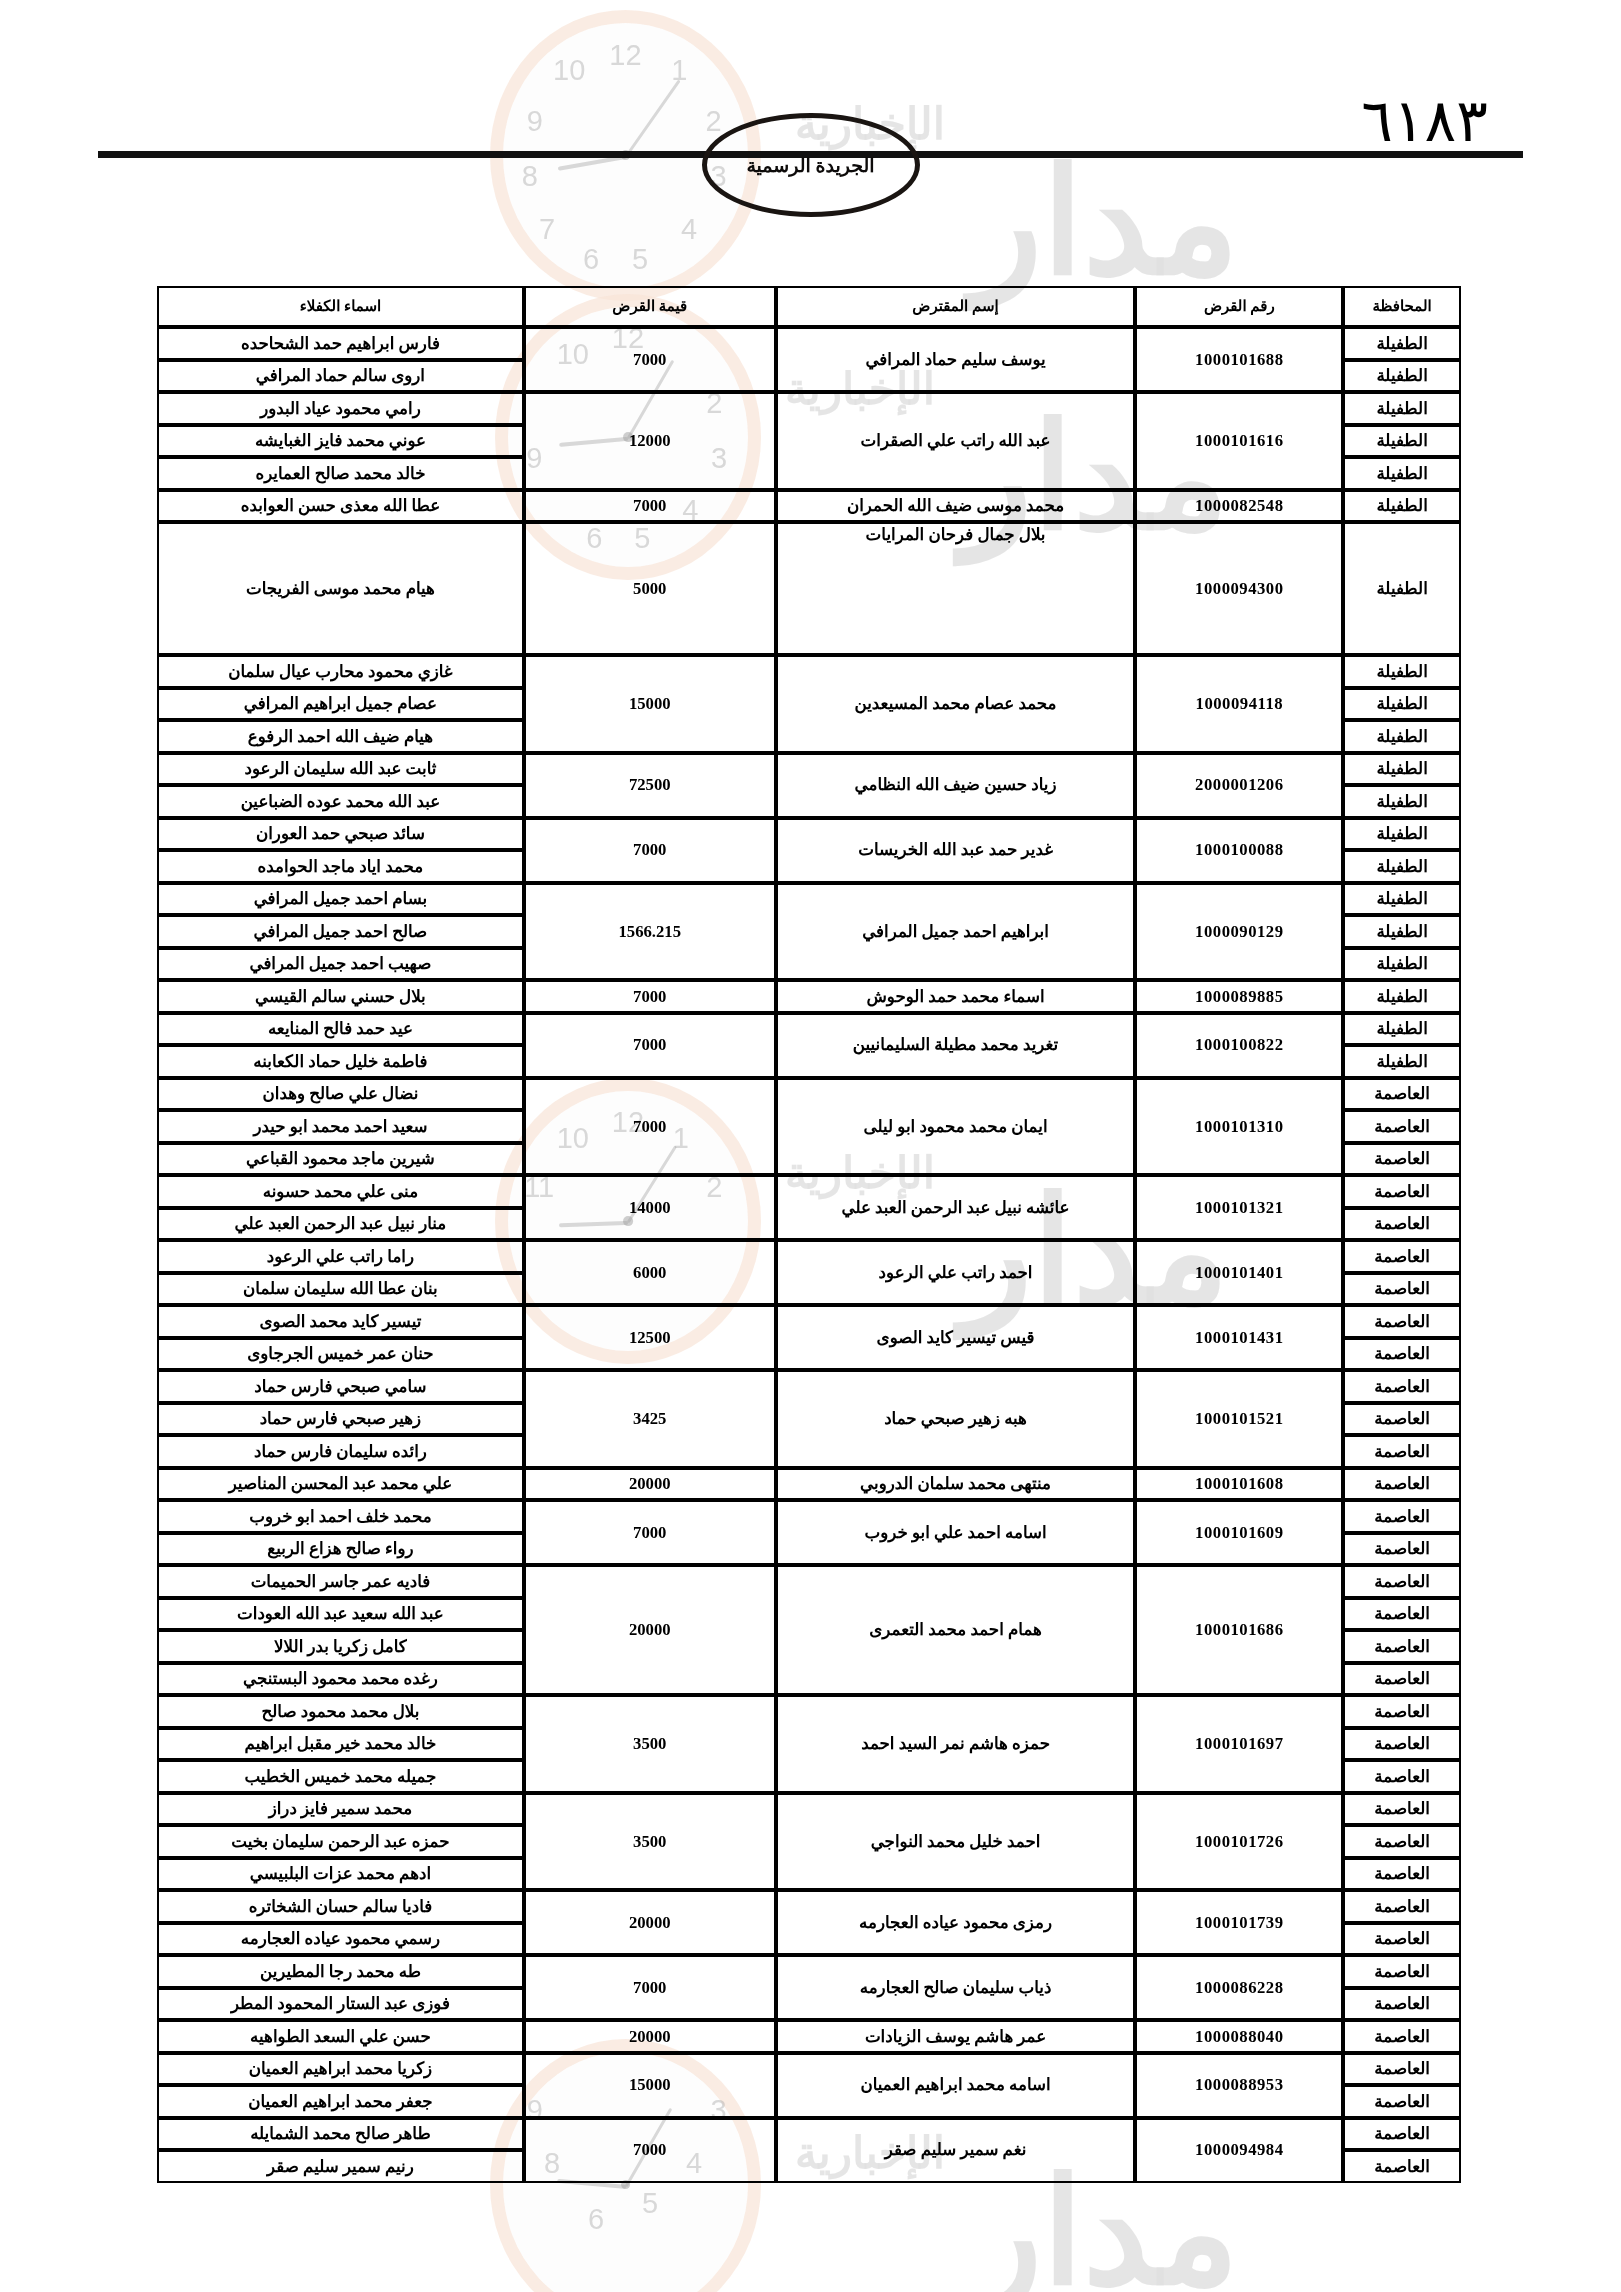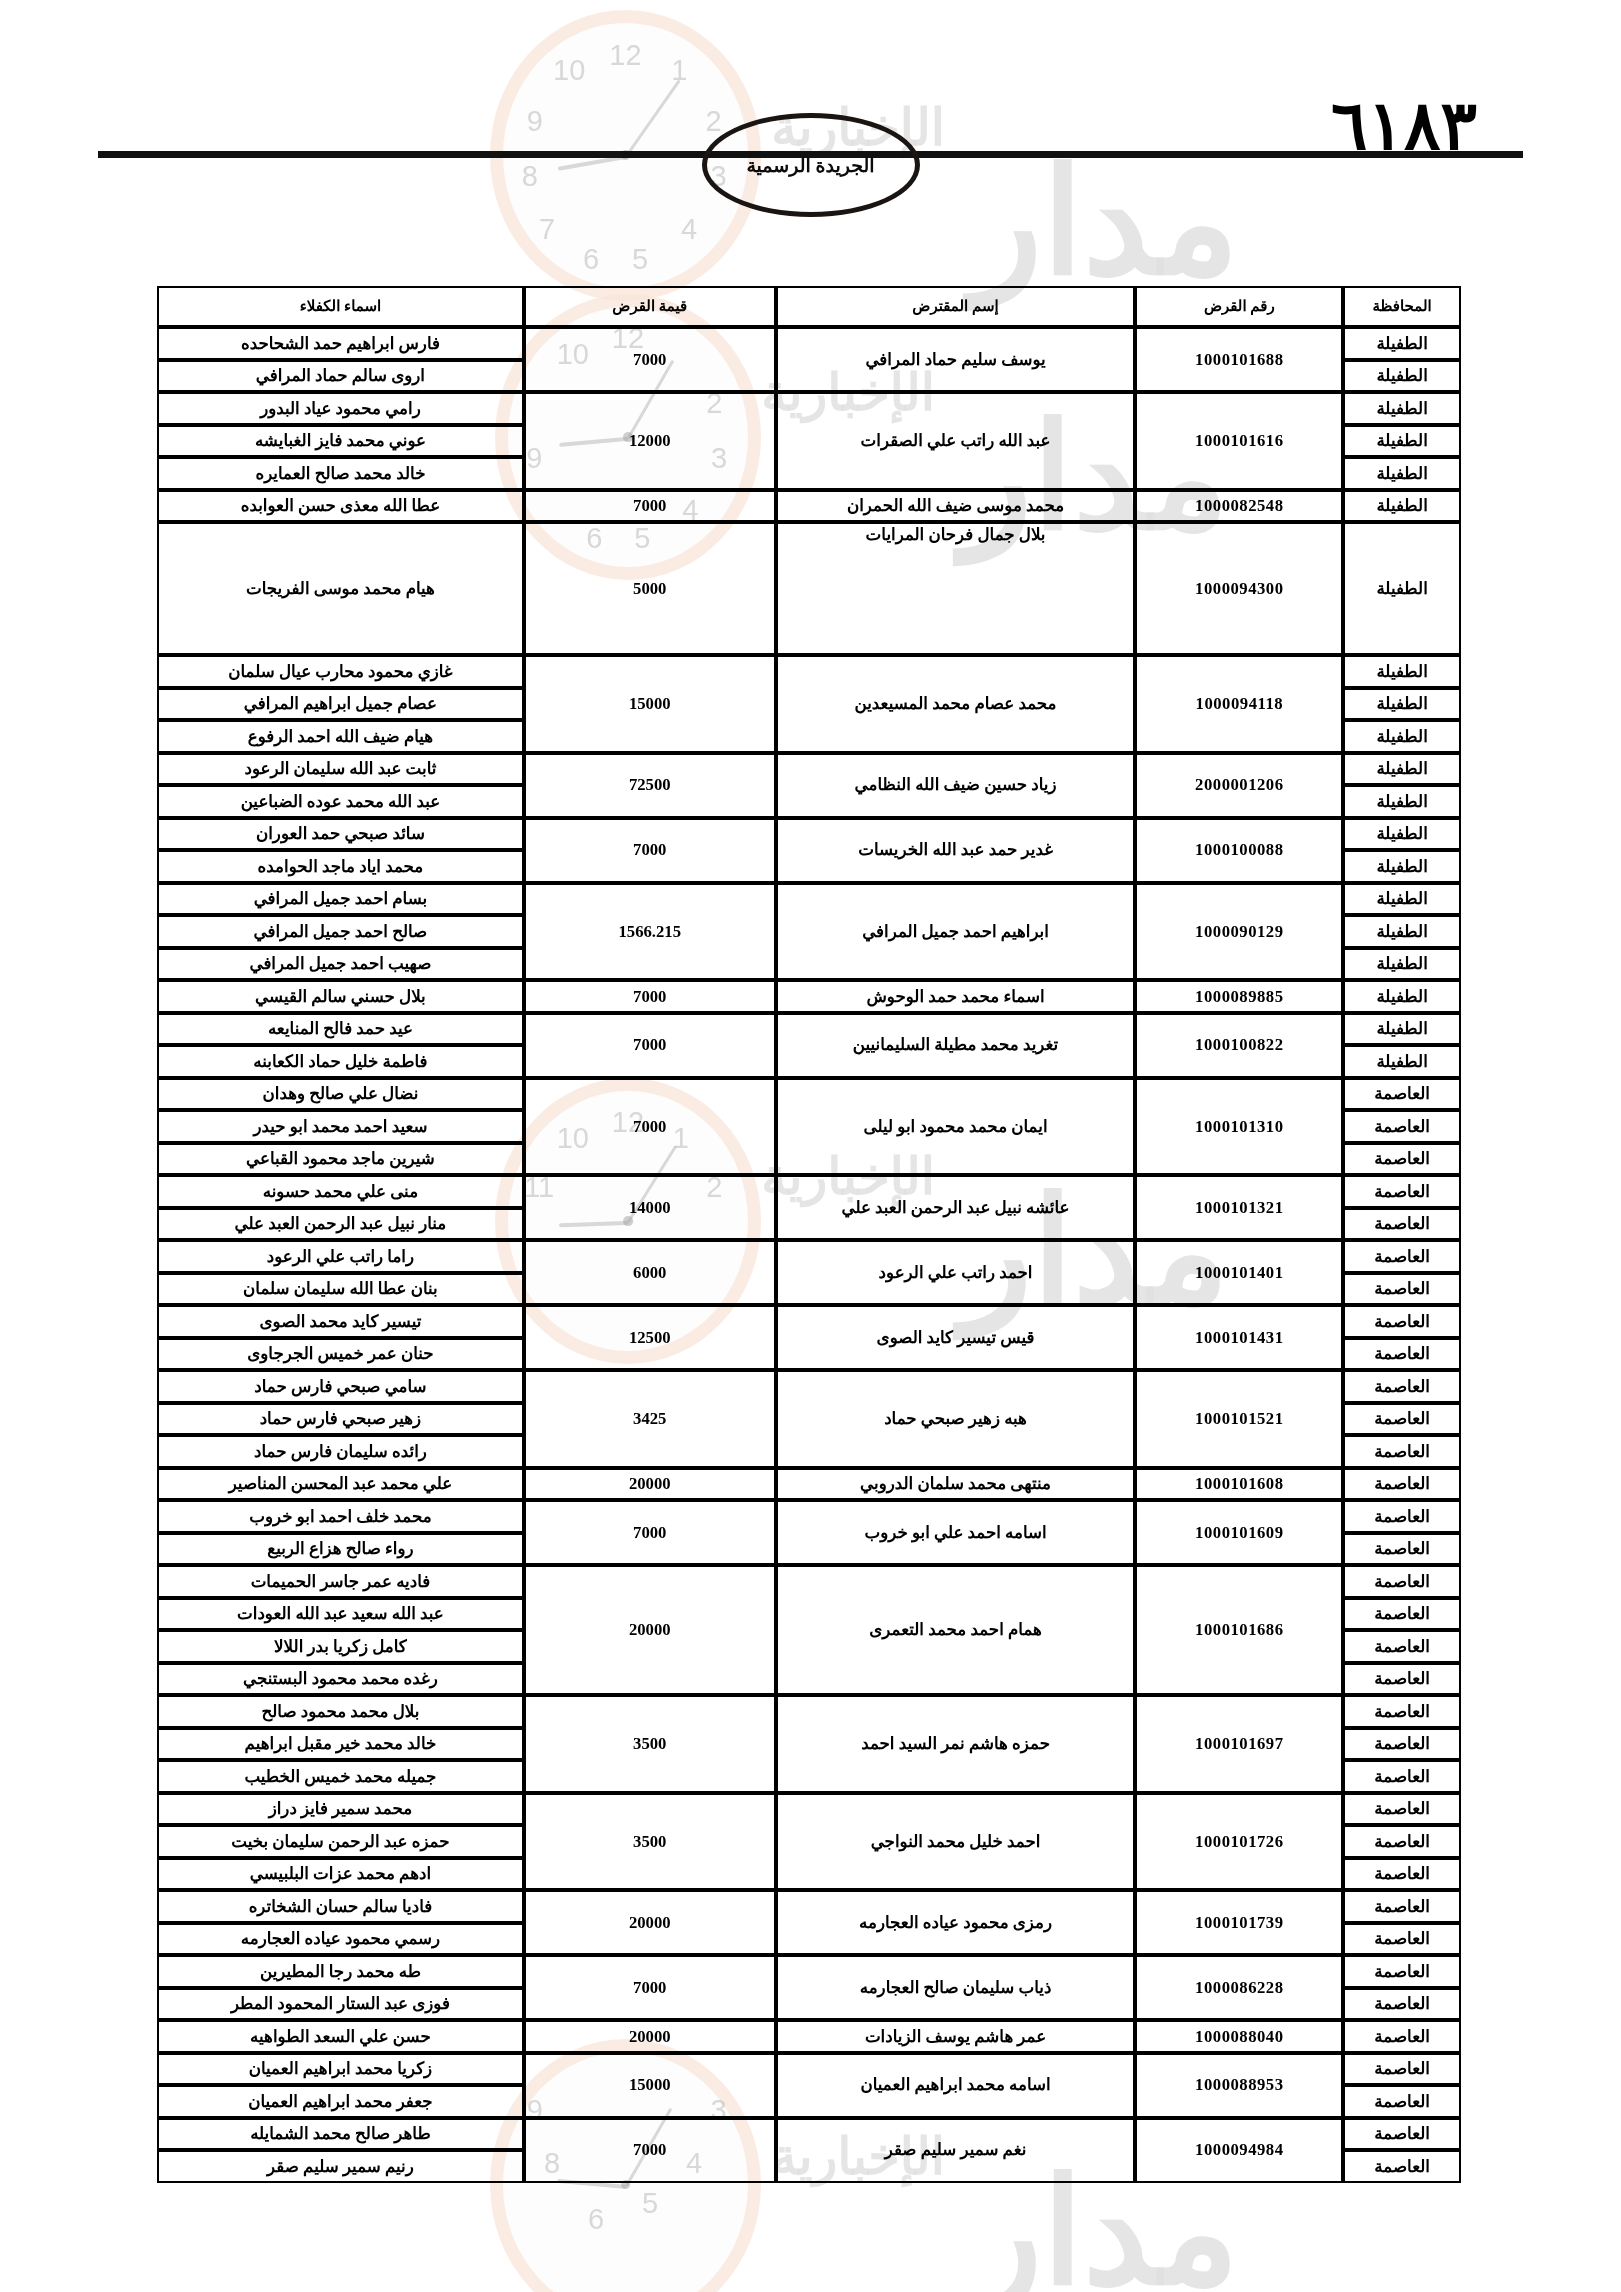--- a/index.html
+++ b/index.html
@@ -55,36 +55,36 @@
   }
   .wm-text {
     position: absolute;
     color: rgba(225, 225, 225, 0.85);
     font-family: "Liberation Sans", sans-serif;
     font-weight: bold;
     letter-spacing: 2px;
     white-space: nowrap;
   }
   .wm-madar { font-size: 147px; }
-  .wm-akhbariya { font-size: 51px; }
+  .wm-akhbariya { font-size: 44px; }
 
   
   .page-head {
     position: absolute;
     top: 86px;
     left: 0; right: 0;
     height: 108px;
     z-index: 2;
   }
   .folio {
     position: absolute;
-    right: 144px;
+    right: 133px;
     top: 0px;
-    font-size: 68px;
-    font-weight: bold;
+    font-size: 59px;
+    font-weight: normal;
     letter-spacing: 2px;
     font-family: "Liberation Serif", serif;
   }
   .head-rule {
     position: absolute;
     left: 98px;
     right: 98px;
     top: 65px;
     height: 6.9px;
     background: #111;

